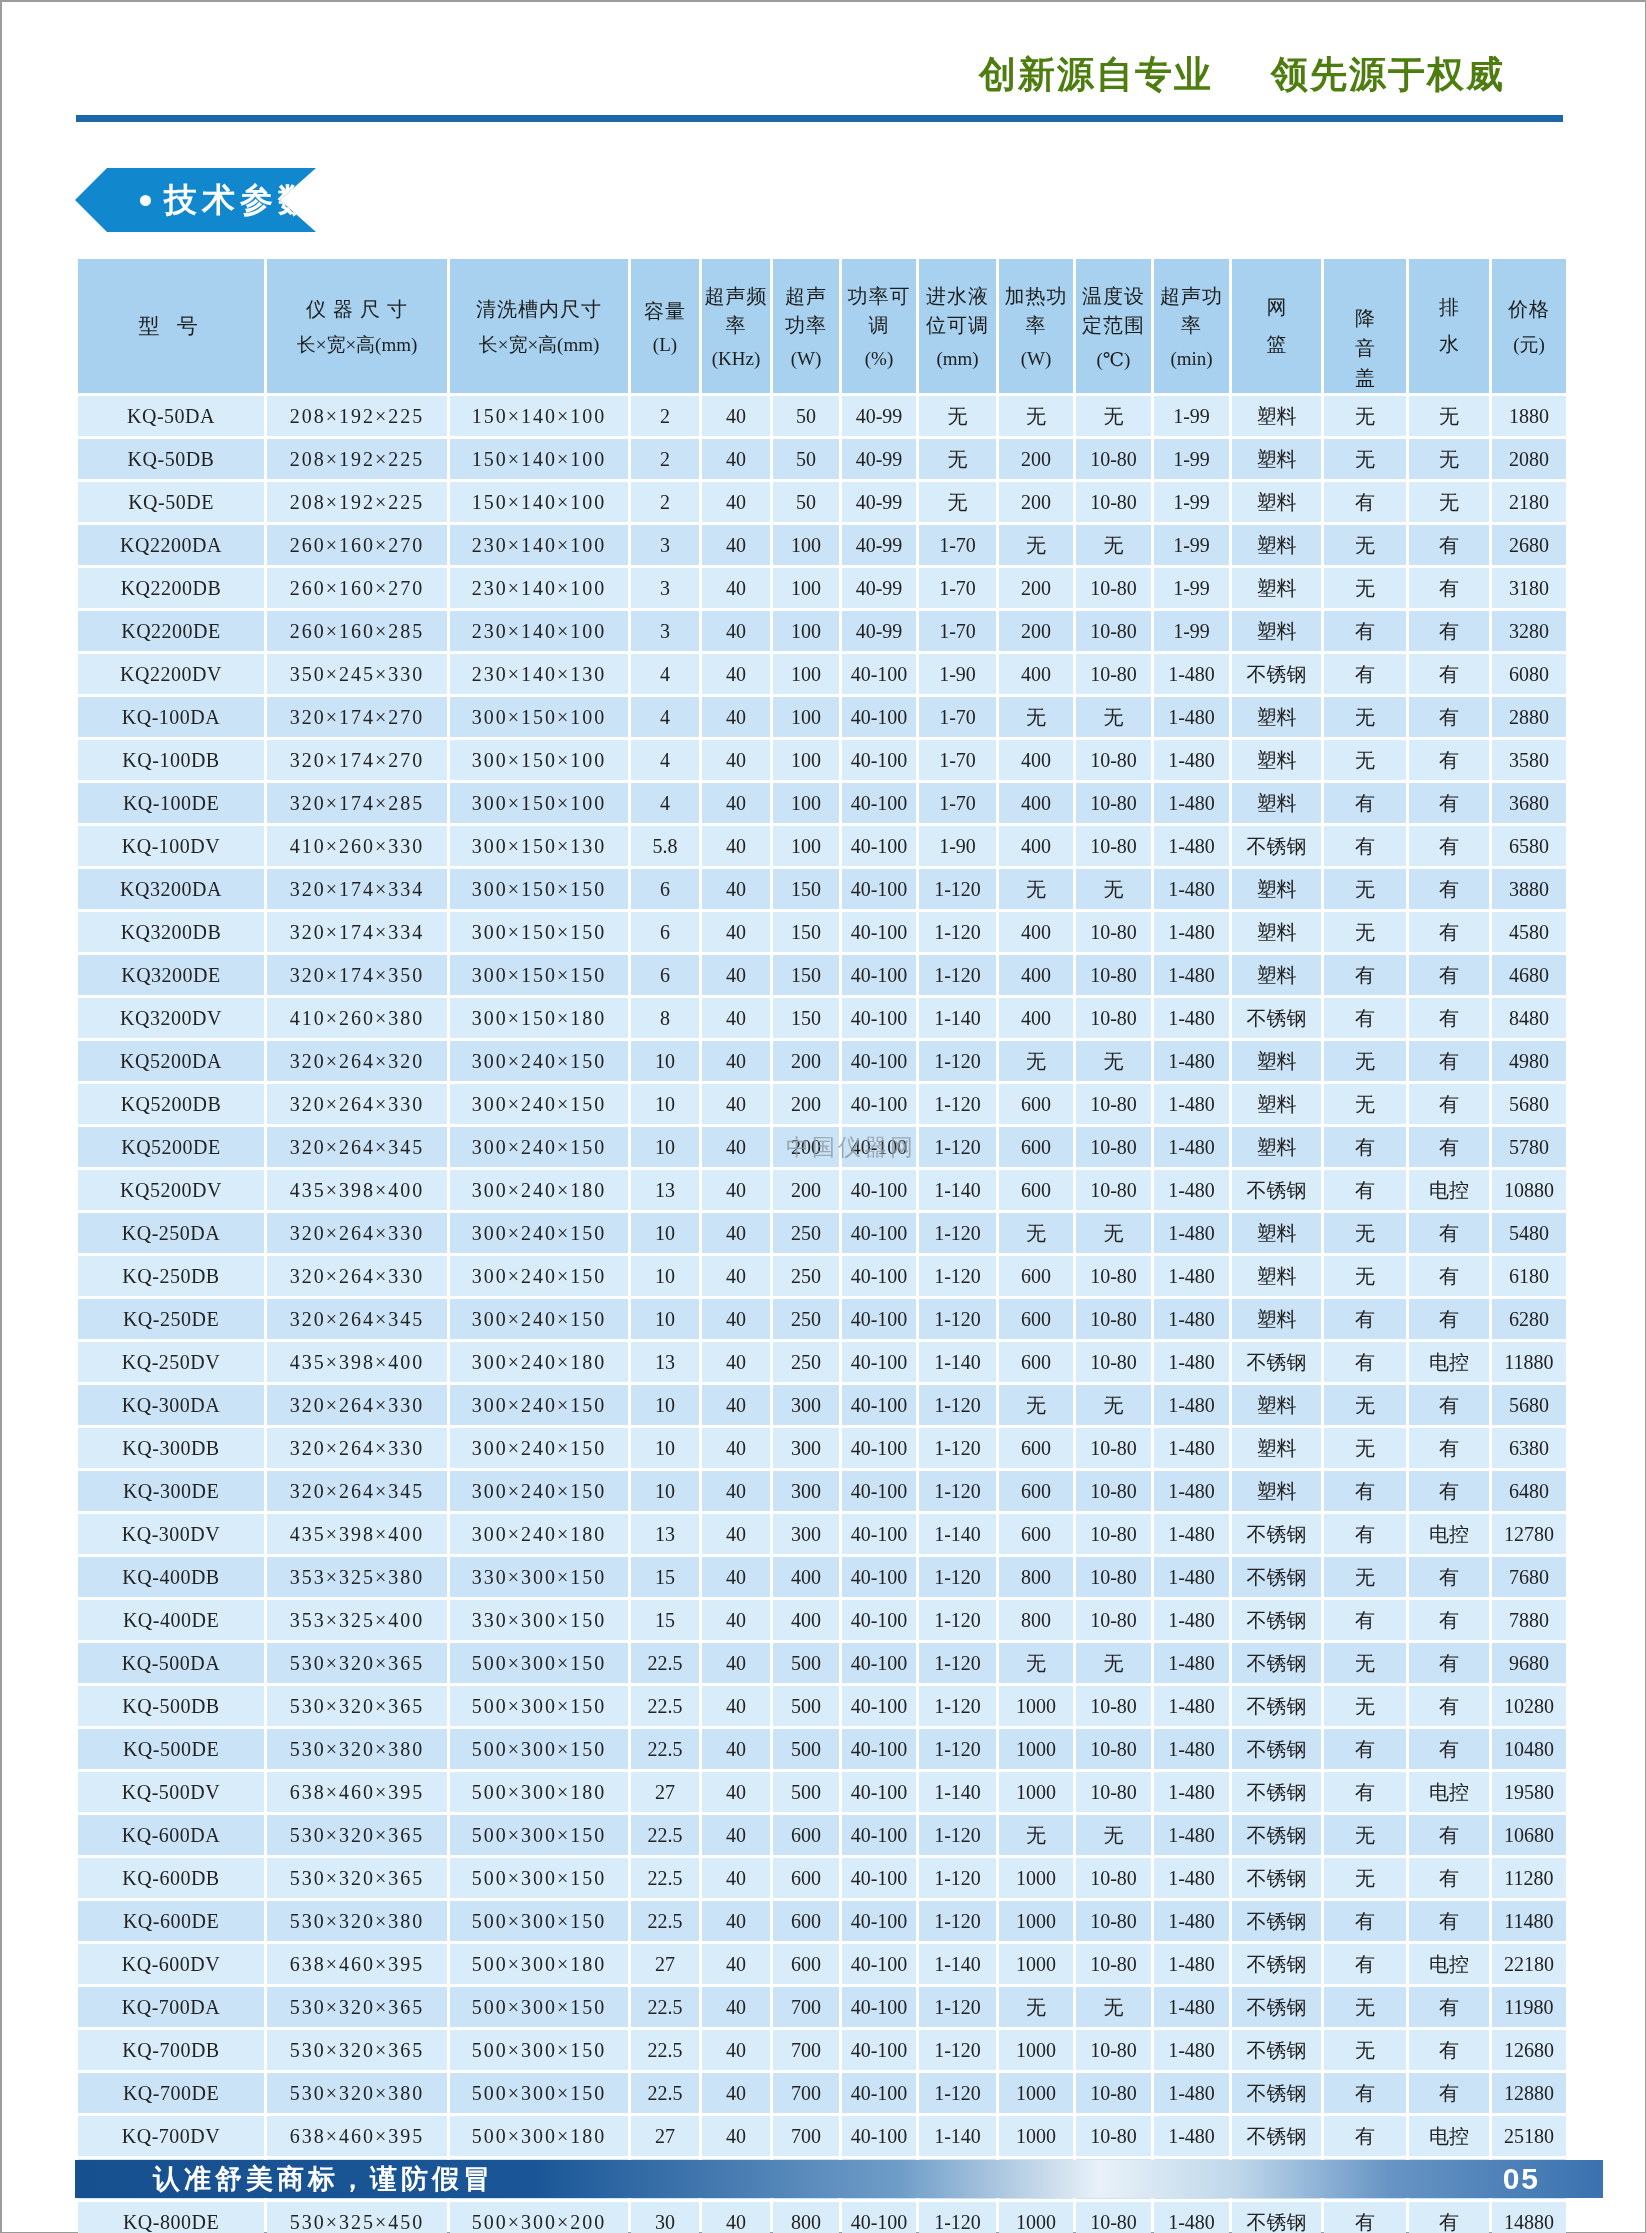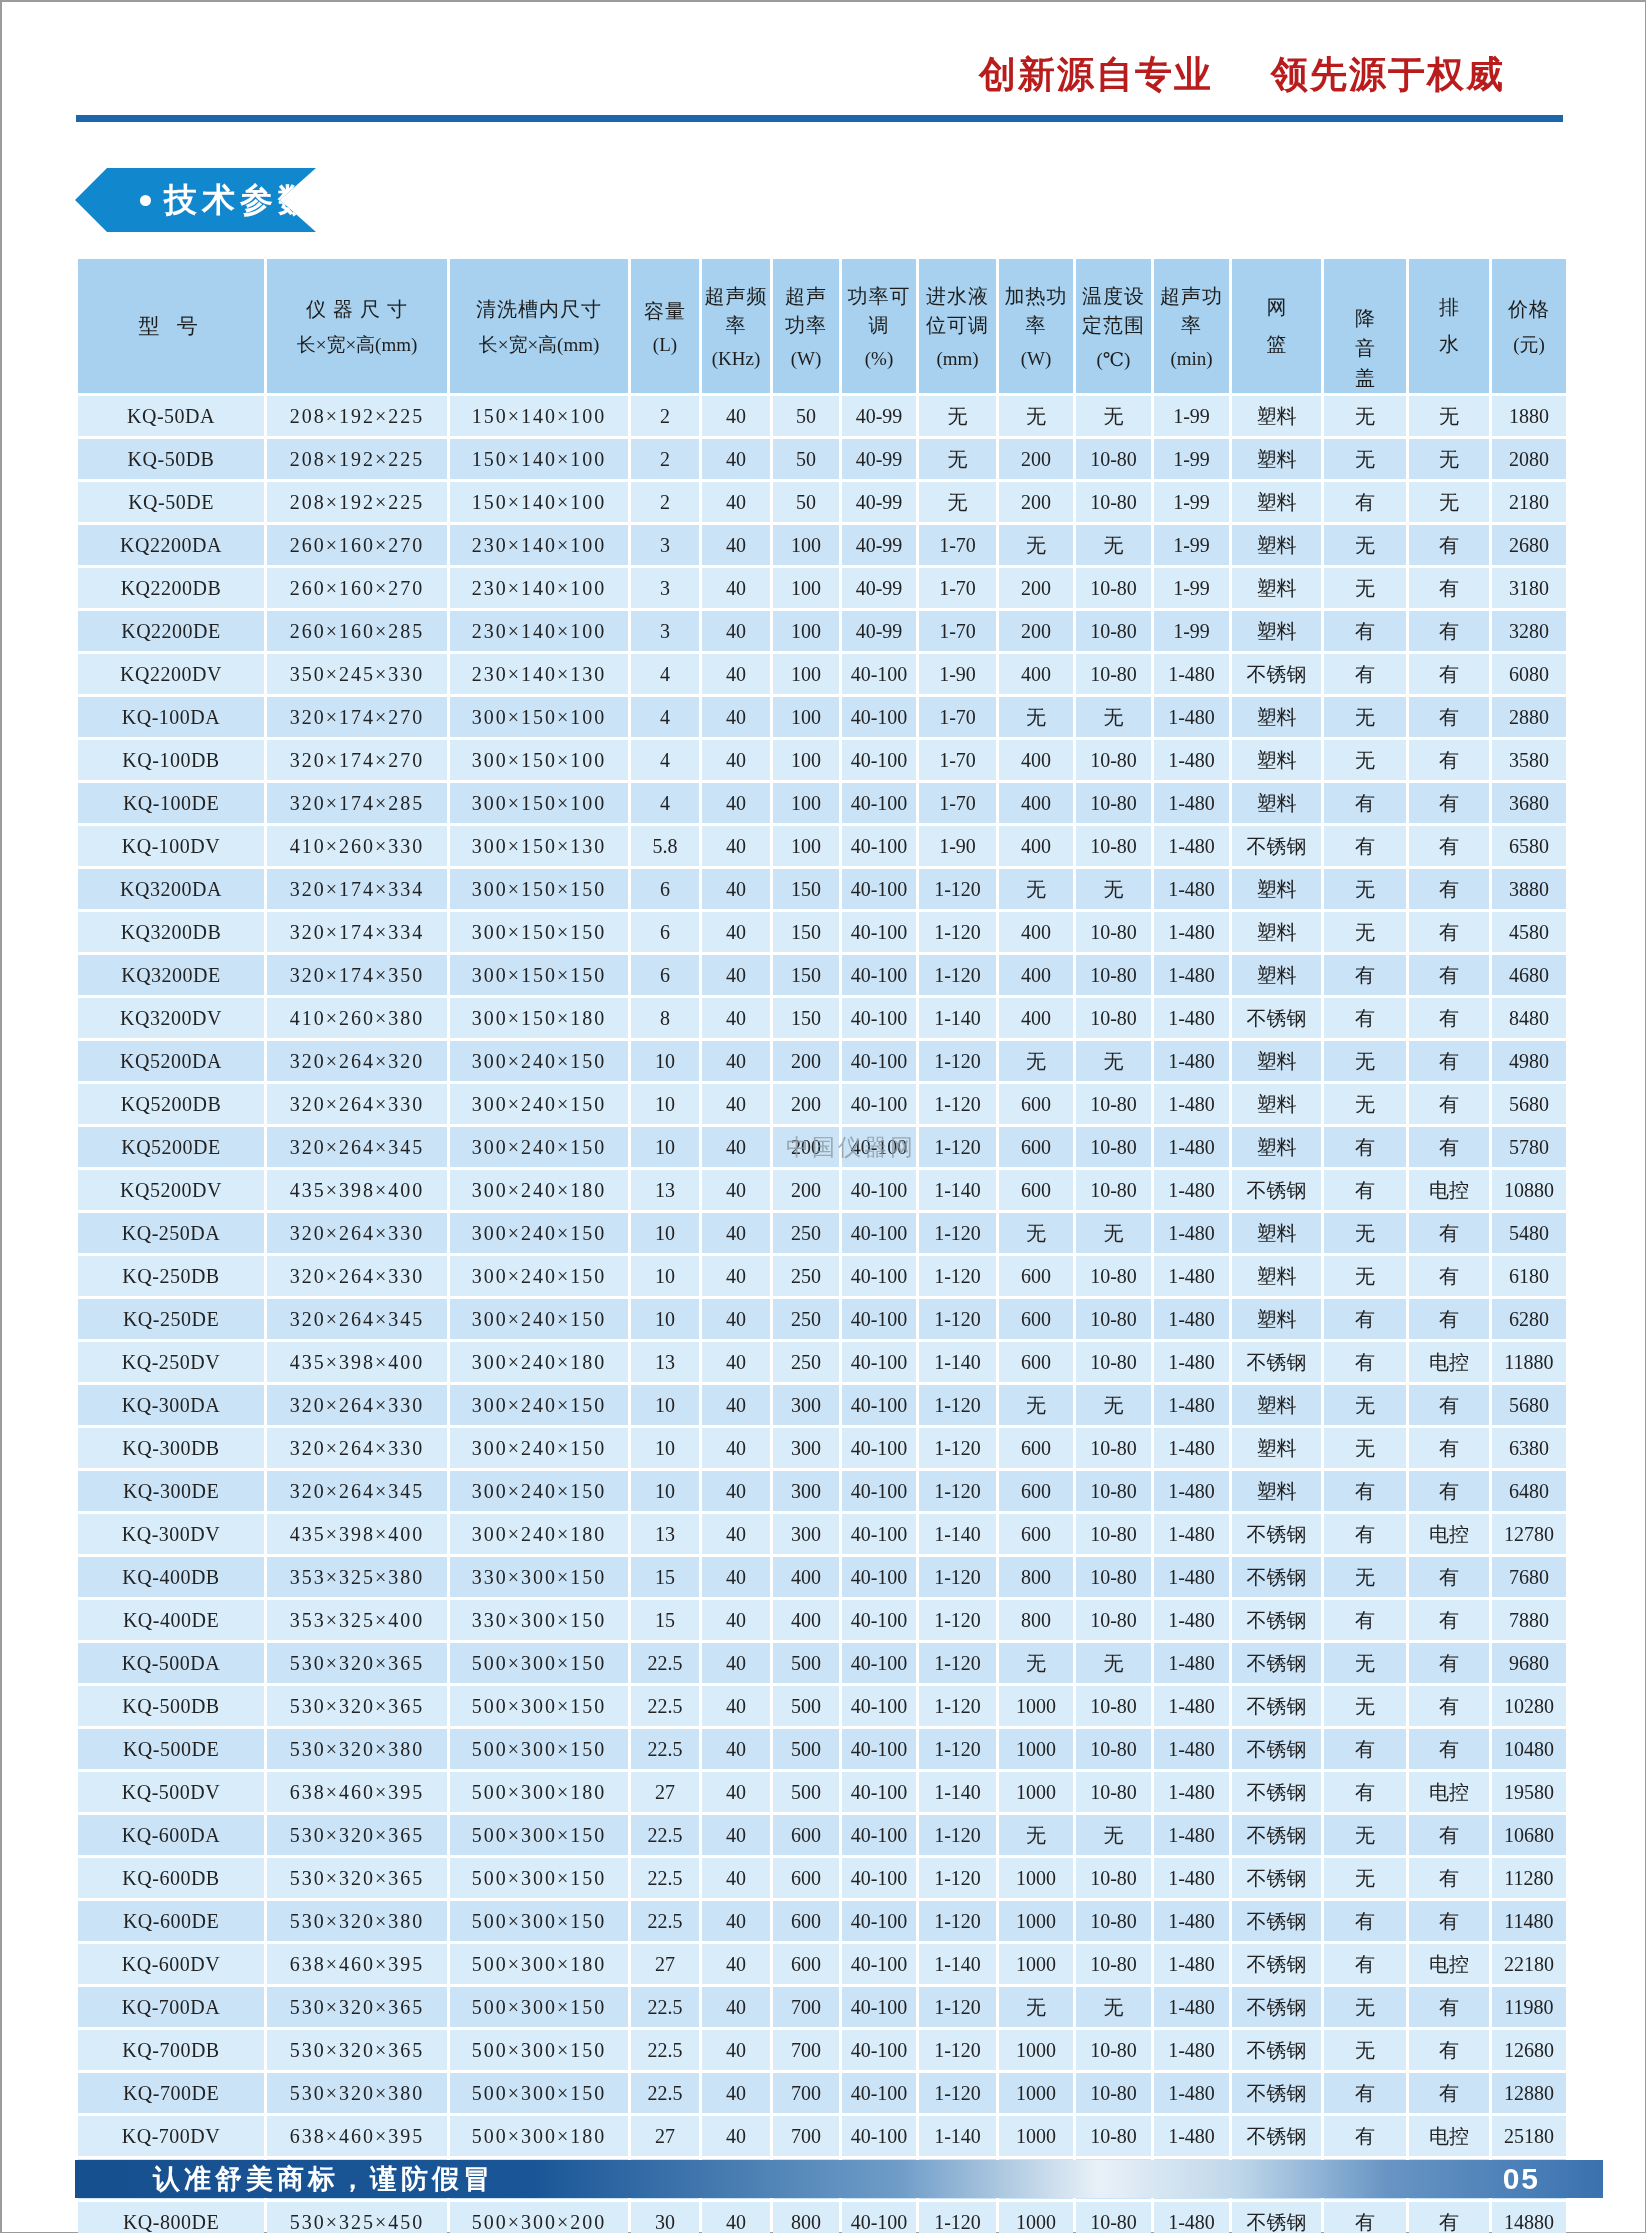--- a/index.html
+++ b/index.html
@@ -5,21 +5,21 @@
   html,body{margin:0;padding:0;}
   body{
     width:1647px;height:2234px;position:relative;background:#ffffff;
     font-family:"Liberation Sans",sans-serif;overflow:hidden;
   }
   .page-frame{position:absolute;inset:0;border:2px solid #9b9b9b;pointer-events:none;}
 
   
   .slogan{
     position:absolute;top:50px;right:142px;
-    font-size:37px;font-weight:bold;color:#b91c1c;letter-spacing:2px;white-space:nowrap;margin-left:18px;
+    font-size:37px;font-weight:bold;color:#4d7c0f;letter-spacing:2px;white-space:nowrap;margin-left:18px;
   }
   .slogan .gap{display:inline-block;width:58px;}
 
   .rule{position:absolute;left:76px;top:115px;width:1487px;height:7px;background:#1c66a9;}
 
   
   .banner{
     position:absolute;left:75px;top:168px;width:241px;height:64px;background:#1187cd;
     clip-path:polygon(32px 0%,100% 0%,calc(100% - 36px) 50%,100% 100%,32px 100%,0% 50%);
     display:flex;align-items:center;justify-content:flex-end;color:#fff;

